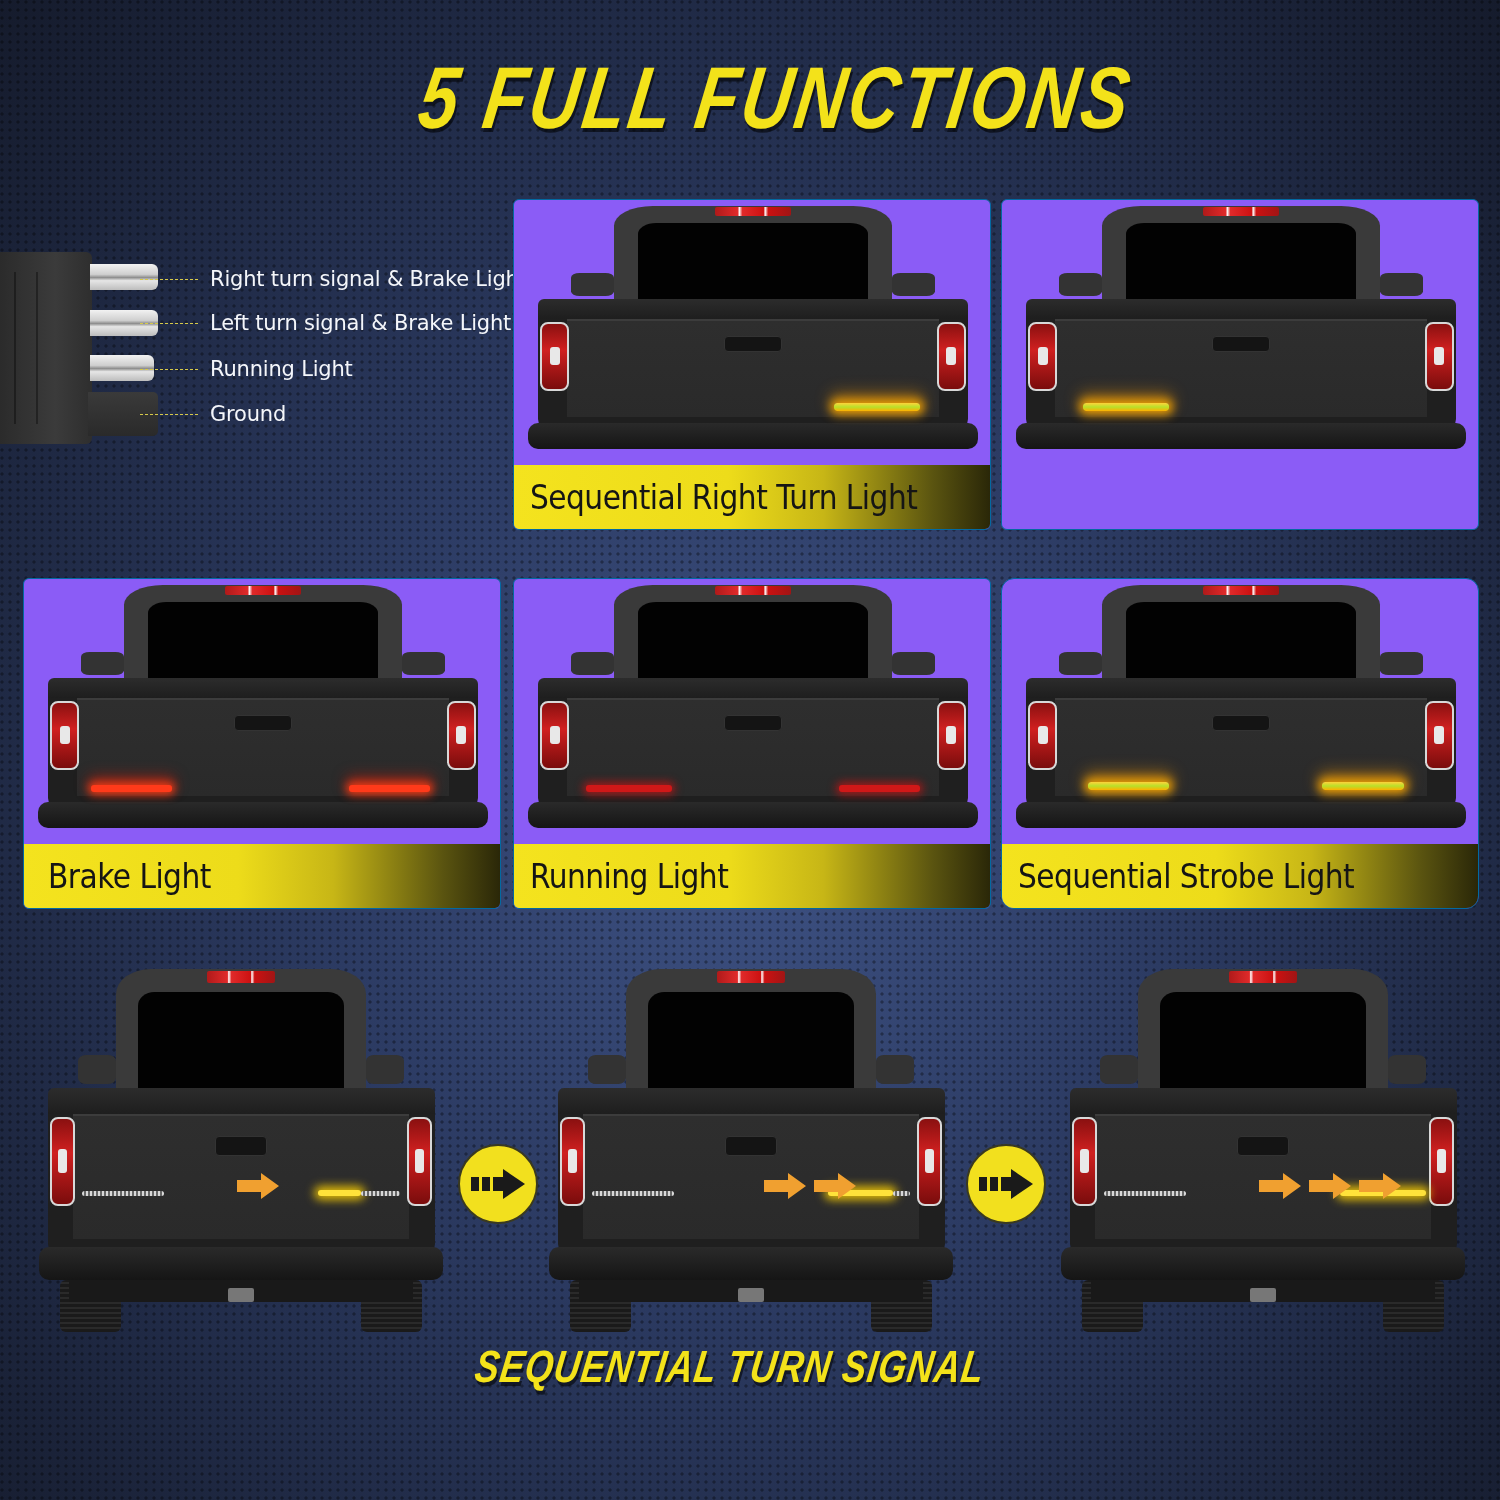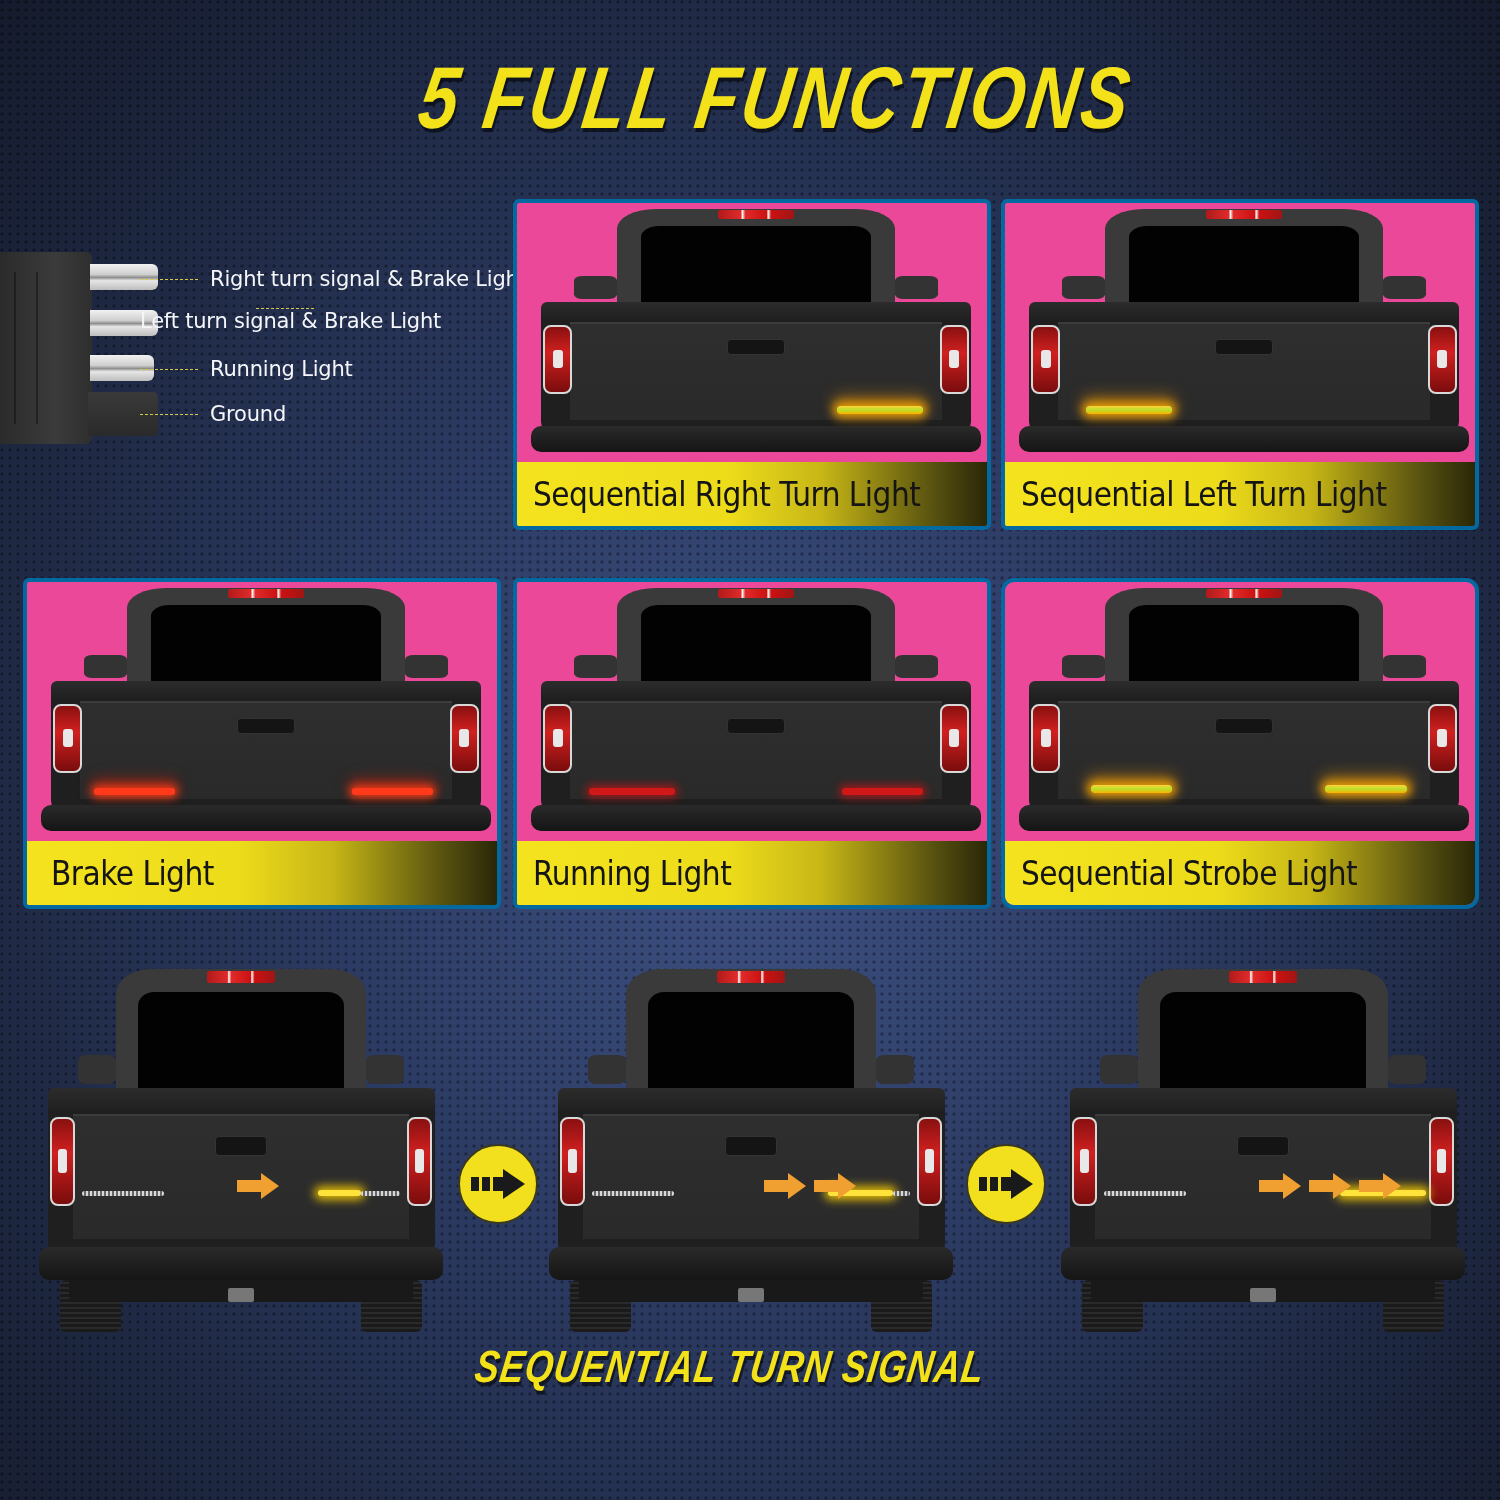--- a/index.html
+++ b/index.html
@@ -67,22 +67,22 @@
     width: 58px; height: 0; border-top: 1px dashed #d6c94a; margin-right: 12px;
   }
   .wire-text {
     color: #f4f6fa; font-size: 21px; letter-spacing: -0.2px;
     font-family: "DejaVu Sans", sans-serif; font-weight: 400;
   }
 
   
   .panel {
     position: absolute; width: 478px; height: 331px;
-    background: #ec4899;
-    border: 4px solid #0369a1;
+    background: #8b5cf6;
+    border: 1px solid #0369a1;
     border-radius: 6px;
     overflow: hidden;
   }
   .panel-caption {
     position: absolute; left: 0; right: 0; bottom: 0; height: 64px;
     background: linear-gradient(90deg, #f4e31e 0%, #eddc1a 45%, #c7b616 65%, #5a5410 88%, #2a2708 100%);
     display: flex; align-items: center; padding-left: 16px;
   }
   .panel-caption-text {
     color: #151515; font-size: 33px; letter-spacing: -0.6px;
@@ -207,21 +207,21 @@
   <div class="pin" style="top:58px;"></div>
   <div class="pin" style="top:103px; width:64px;"></div>
   <div class="pin-ground"></div>
 </div>
 
 <div class="wire-labels">
   <div class="wire-row" style="top:2px;">
     <span class="wire-leader"></span>
     <span class="wire-text">Right turn signal &amp; Brake Light</span>
   </div>
-  <div class="wire-row" style="top:46px;flex-direction:column;">
+  <div class="wire-row" style="top:46px;">
     <span class="wire-leader"></span>
     <span class="wire-text">Left turn signal &amp; Brake Light</span>
   </div>
   <div class="wire-row" style="top:92px;">
     <span class="wire-leader"></span>
     <span class="wire-text">Running Light</span>
   </div>
   <div class="wire-row" style="top:137px;justify-content:center;">
     <span class="wire-leader"></span>
     <span class="wire-text">Ground</span>
@@ -257,23 +257,20 @@
       <div class="brake3"></div>
     <div class="mirror l"></div>
       <div class="mirror r"></div>
       <div class="bed-rail"></div>
       <div class="tailgate"></div>
     <div class="handle"></div>
       <div class="tail l"></div>
       <div class="tail r"></div>
       <div class="bumper"></div>
     <div class="led amber" style="left:17%; width:18%; top:70%;"></div>
-  </div>
-  <div class="panel-caption">
-    <span class="panel-caption-text">Sequential Left Turn Light</span>
   </div>
 </div>
 
 <div class="panel" style="left:23px; top:578px;text-align:right;">
   <div class="truck" style="left:0; top:0; width:478px; height:290px;">
     <div class="body-side"></div>
       <div class="cab"></div>
       <div class="window"></div>
       <div class="brake3"></div>
     <div class="mirror l"></div>

